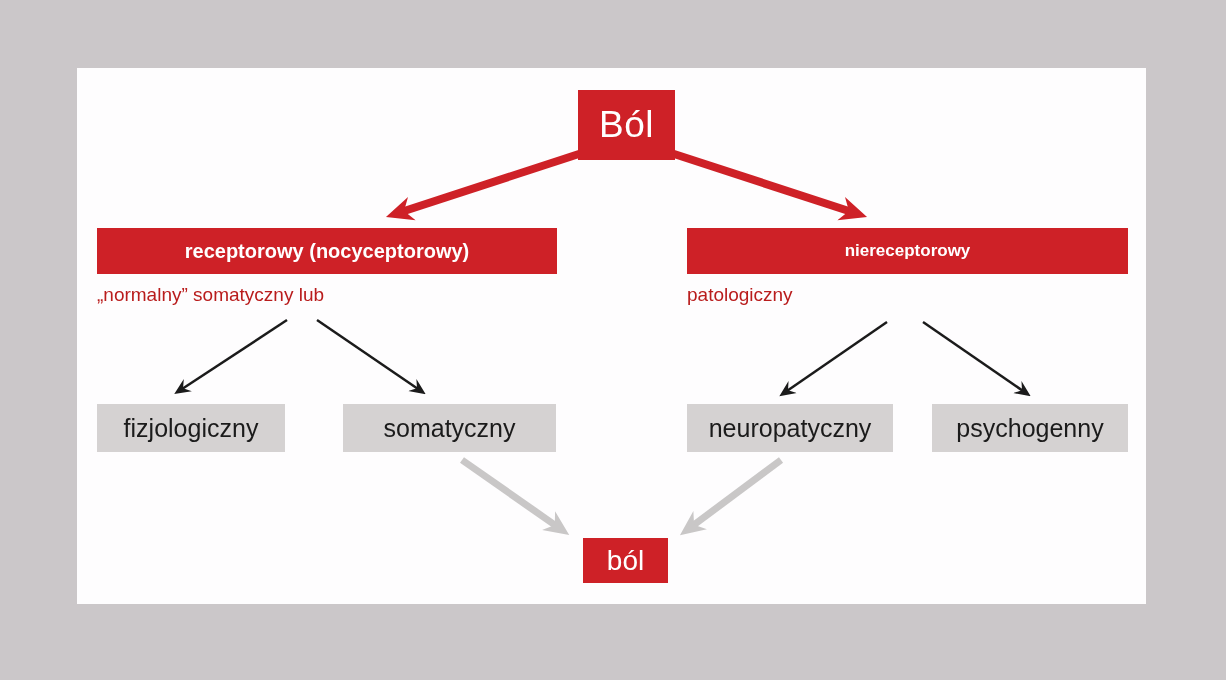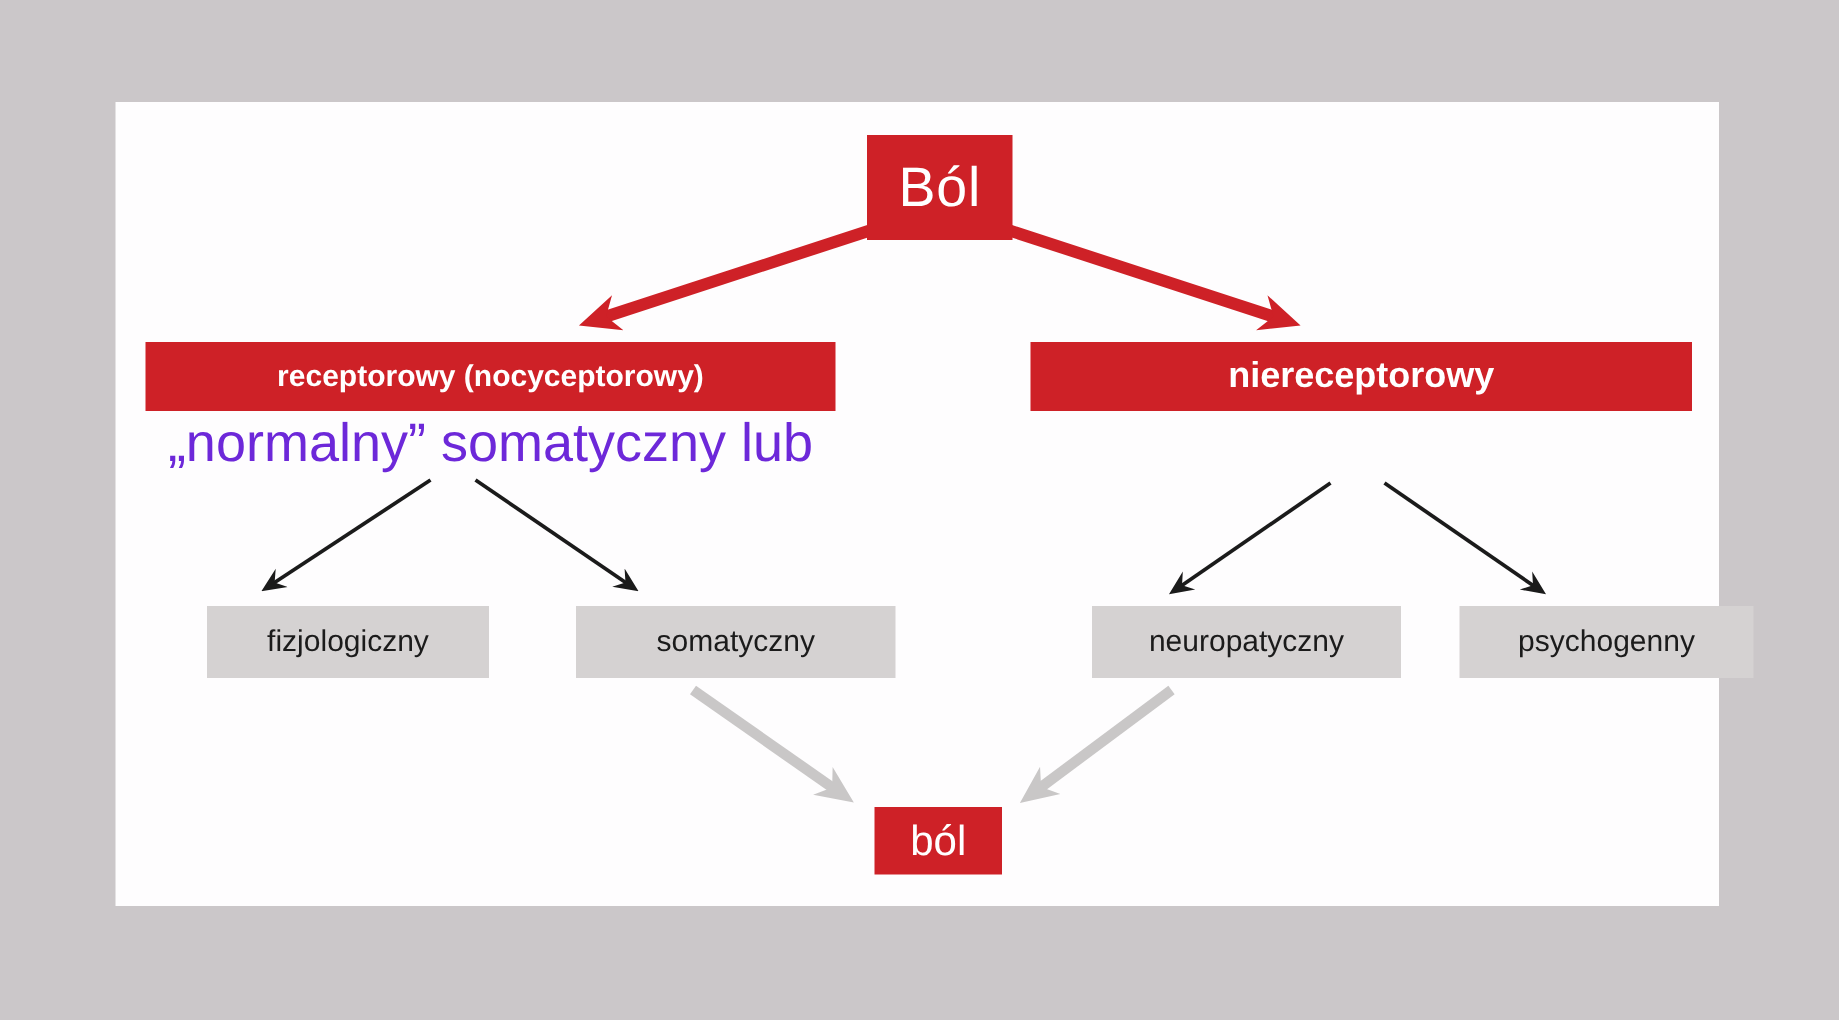--- a/index.html
+++ b/index.html
@@ -63,40 +63,38 @@
     width: 460px;
     height: 46px;
     font-size: 20px;
     font-weight: 700;
   }
   .bar-right {
     left: 687px;
     top: 228px;
     width: 441px;
     height: 46px;
-    font-size: 24px;
+    font-size: 17px;
     font-weight: 700;
   }
   .sublabel {
     position: absolute;
     top: 278px;
     height: 34px;
     line-height: 34px;
-    font-size: 36px;
-    color: #6d28d9;
-    text-align: center;
+    font-size: 19px;
+    color: #b91c1c;
     white-space: nowrap;
   }
   .sublabel-left  { left: 97px;  width: 460px; }
   .sublabel-right { left: 687px; width: 441px; }
   .leaf {
     top: 404px;
     height: 48px;
-    font-size: 20px;
-    margin-left: 41px;
+    font-size: 25px;
   }
   .leaf-0 { left: 97px;  width: 188px; }
   .leaf-1 { left: 343px; width: 213px; }
   .leaf-2 { left: 687px; width: 206px; }
   .leaf-3 { left: 932px; width: 196px; }
   .sink-box {
     left: 583px;
     top: 538px;
     width: 85px;
     height: 45px;
@@ -148,20 +146,21 @@
   </div>
 
   <div class="node red-box bar-left">
     <span>receptorowy (nocyceptorowy)</span>
   </div>
   <div class="node red-box bar-right">
     <span>niereceptorowy</span>
   </div>
 
   <div class="sublabel sublabel-left">„normalny” somatyczny lub</div>
+  <div class="sublabel sublabel-right">patologiczny</div>
 
   <div class="node gray-box leaf leaf-0">
     <span>fizjologiczny</span>
   </div>
   <div class="node gray-box leaf leaf-1">
     <span>somatyczny</span>
   </div>
   <div class="node gray-box leaf leaf-3">
     <span>psychogenny</span>
   </div>

